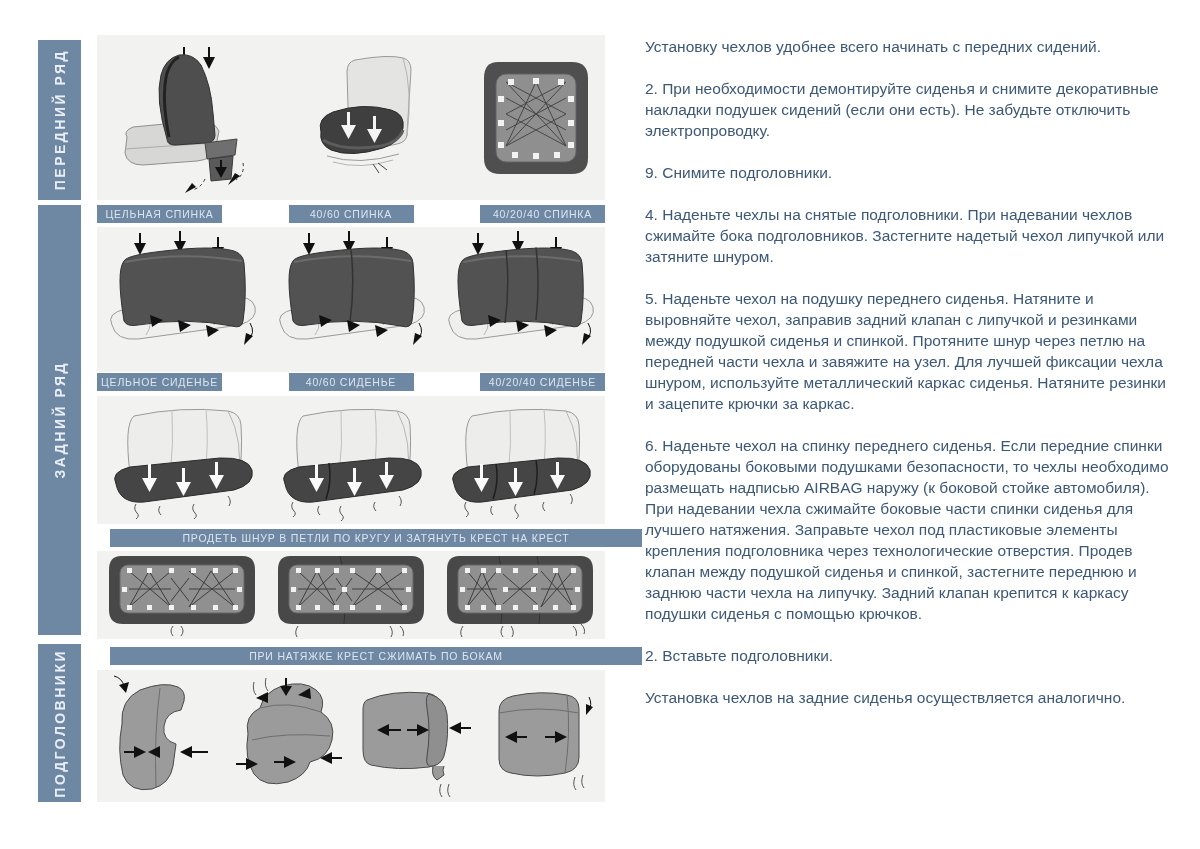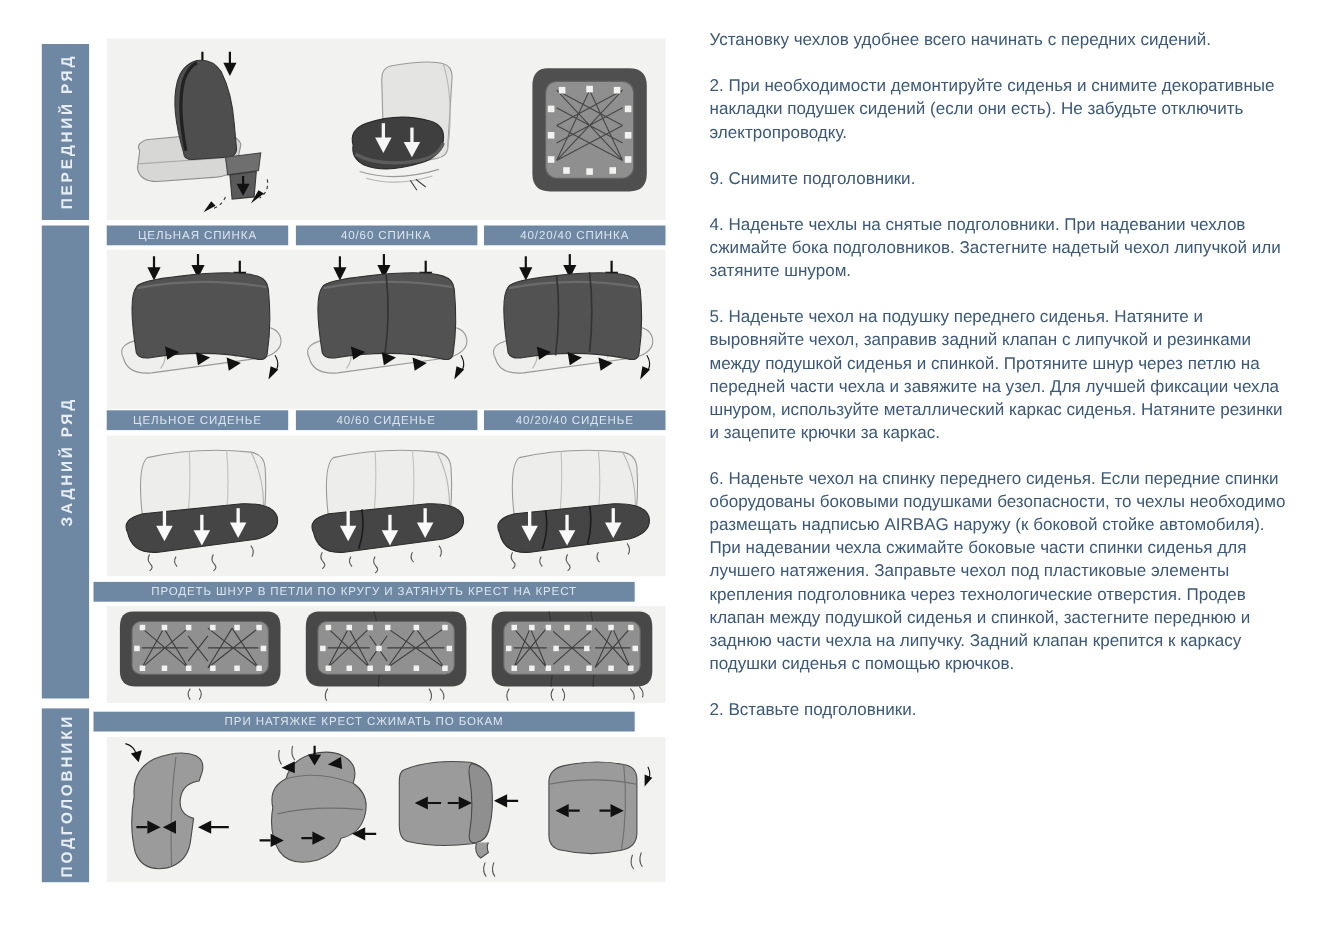--- a/index.html
+++ b/index.html
@@ -9,23 +9,23 @@
   }
   .vbar{position:absolute;left:38px;width:43px;background:#6e88a4;
     display:flex;align-items:center;justify-content:center}
   .vtext{writing-mode:vertical-rl;transform:rotate(180deg);
     color:#e8eef4;font-size:14px;font-weight:bold;letter-spacing:2.5px;white-space:nowrap}
   .panel{position:absolute;left:97px;width:508px;background:#f2f2f1;
     display:flex;justify-content:space-around;align-items:center}
   .banner-row{position:absolute;left:97px;width:508px;display:flex;justify-content:space-between}
   .banner{background:#6e88a4;color:#dce5ee;font-size:10.5px;letter-spacing:.8px;height:18px;
     display:flex;align-items:center;justify-content:center;box-sizing:border-box;white-space:nowrap}
-  .banner.third{width:165px}
-  .banner.full{position:absolute;left:85px;width:492px}
-  .text-col{position:absolute;left:645px;top:26px;width:527px}
+  .banner.third{width:125px}
+  .banner.full{position:absolute;left:110px;width:532px}
+  .text-col{position:absolute;left:645px;top:36px;width:527px}
   .text-col p{margin:0 0 21px;font-size:15.5px;line-height:21px;color:#3c5876}
   svg{display:block}
 </style>
 </head>
 <body>
 
 <div class="vbar" style="top:40px;height:160px">
   <span class="vtext">ПЕРЕДНИЙ РЯД</span>
 </div>
 <div class="vbar" style="top:205px;height:430px">
@@ -391,13 +391,14 @@
 </div>
 
 <main class="text-col">
   <p>Установку чехлов удобнее всего начинать с передних сидений.</p>
   <p>2. При необходимости демонтируйте сиденья и снимите декоративные накладки подушек сидений (если они есть). Не забудьте отключить электропроводку.</p>
   <p>9. Снимите подголовники.</p>
   <p>4. Наденьте чехлы на снятые подголовники. При надевании чехлов сжимайте бока подголовников. Застегните надетый чехол липучкой или затяните шнуром.</p>
   <p>5. Наденьте чехол на подушку переднего сиденья. Натяните и выровняйте чехол, заправив задний клапан с липучкой и резинками между подушкой сиденья и спинкой. Протяните шнур через петлю на передней части чехла и завяжите на узел. Для лучшей фиксации чехла шнуром, используйте металлический каркас сиденья. Натяните резинки и зацепите крючки за каркас.</p>
   <p>6. Наденьте чехол на спинку переднего сиденья. Если передние спинки оборудованы боковыми подушками безопасности, то чехлы необходимо размещать надписью AIRBAG наружу (к боковой стойке автомобиля). При надевании чехла сжимайте боковые части спинки сиденья для лучшего натяжения. Заправьте чехол под пластиковые элементы крепления подголовника через технологические отверстия. Продев клапан между подушкой сиденья и спинкой, застегните переднюю и заднюю части чехла на липучку. Задний клапан крепится к каркасу подушки сиденья с помощью крючков.</p>
   <p>2. Вставьте подголовники.</p>
+  <p>Установка чехлов на задние сиденья осуществляется аналогично.</p>
 </main>
 
 </body></html>

